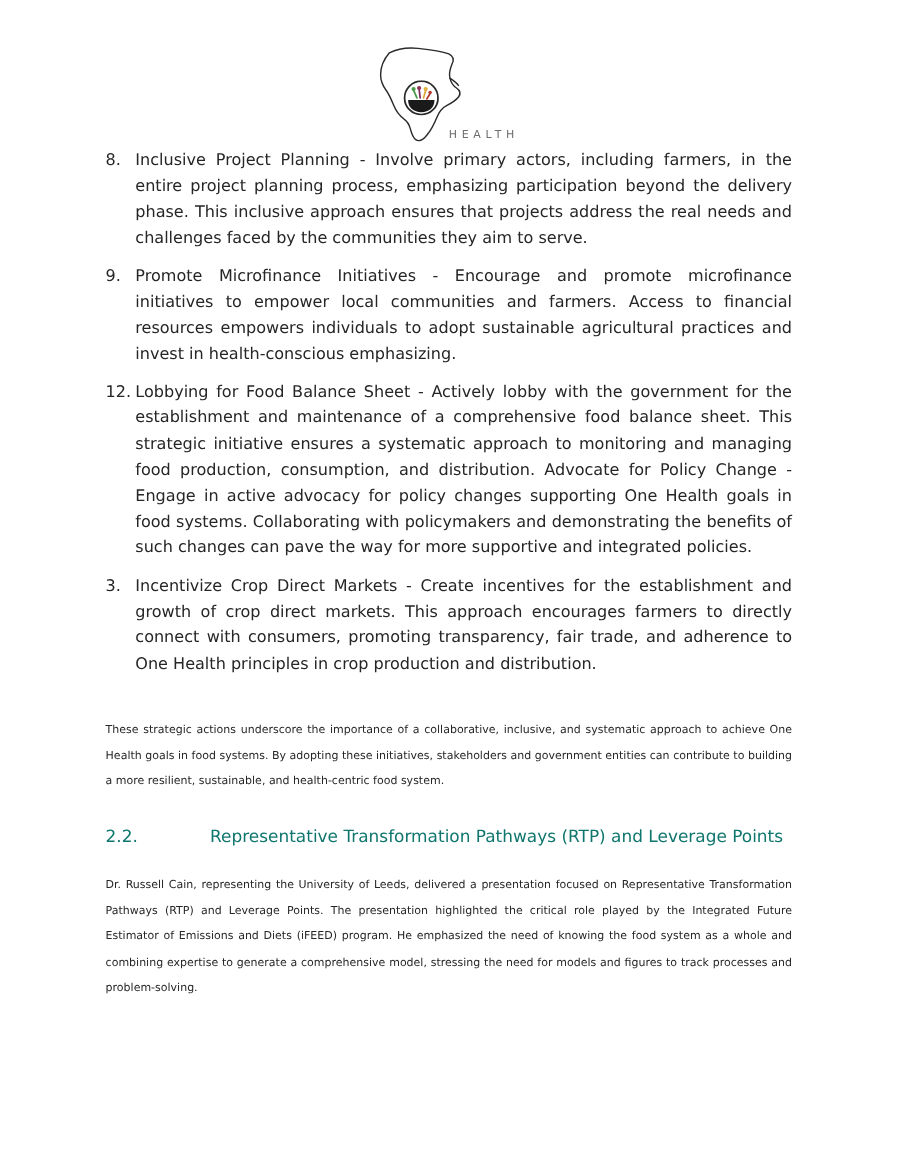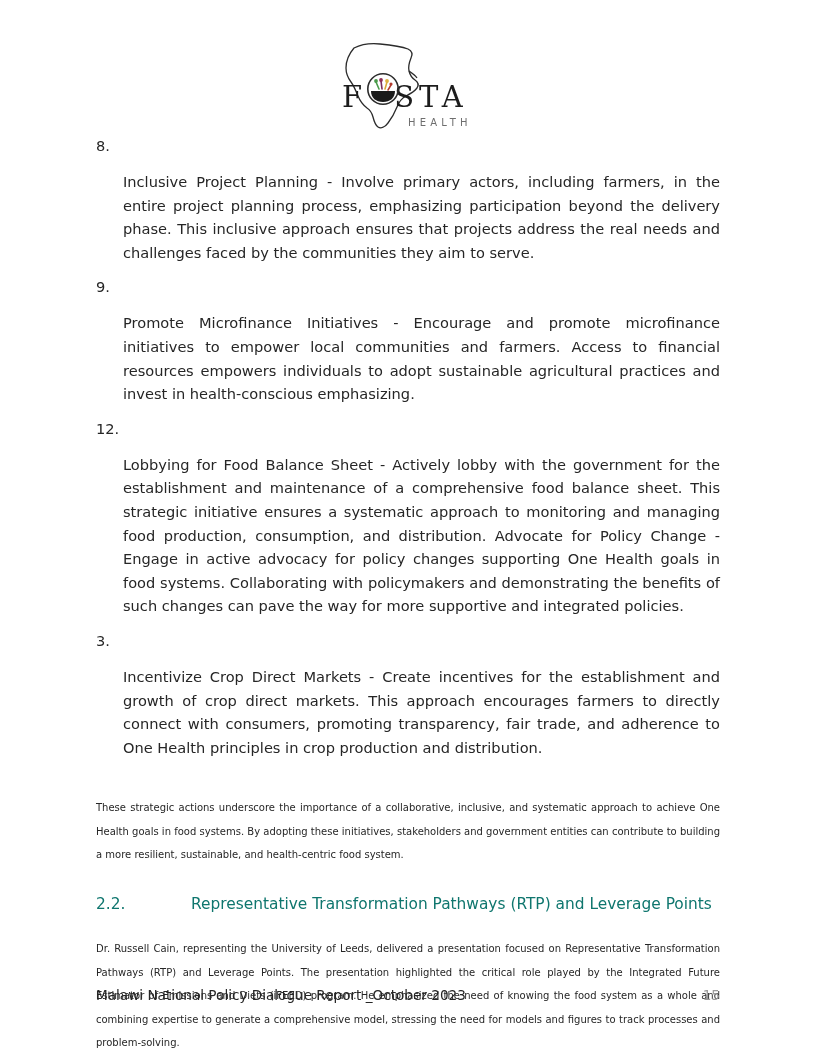--- a/index.html
+++ b/index.html
@@ -99,21 +99,20 @@
   .li .num {
     flex: 0 0 auto;
     text-align: left;
     white-space: pre;
   }
   .li.narrow .num { width: 27px; }
   .li.wide .num { width: 27px; }
   .li .body {
     flex: 1 1 auto;
     text-align: justify;
-    margin-top: 36px;
   }
 
   .para {
     font-size: 10px;
     line-height: 23.6px;
     text-align: justify;
     text-justify: inter-word;
     margin: 0;
   }
   .spacer-a { height: 26px; }
@@ -160,23 +159,20 @@
       <svg class="logo-africa" viewBox="0 0 96 92">
         <path d="M18 8 C24 5, 34 3, 44 4 C54 5, 64 6, 72 9 C76 11, 77 14, 75 18
                  C73 23, 72 27, 73 31 C74 35, 76 38, 79 40 C82 42, 83 45, 81 48
                  C78 52, 74 54, 70 56 C66 58, 63 62, 61 67 C59 72, 56 78, 52 83
                  C49 87, 45 89, 42 87 C39 85, 38 81, 37 77 C36 73, 34 70, 31 68
                  C27 65, 24 61, 22 56 C20 51, 18 46, 15 42 C12 38, 10 33, 10 28
                  C10 22, 12 15, 18 8 Z" fill="none" stroke="#2b2b2b" stroke-width="1.3" stroke-linejoin="round"></path>
         <path d="M73 31 C76 33, 79 35, 81 38" fill="none" stroke="#2b2b2b" stroke-width="1.3"></path>
       </svg>
 
-      <div class="logo-wordmark">
-        <span class="w-f">F</span><span class="w-gap"></span><span>STA</span>
-      </div>
 
       <svg class="logo-bowl" viewBox="0 0 34 32">
         <circle cx="17" cy="16" r="15.2" fill="none" stroke="#2b2b2b" stroke-width="1.6"></circle>
         <path d="M5 18 C5 25, 10 29, 17 29 C24 29, 29 25, 29 18 Z" fill="#1a1a1a"></path>
         <path d="M13 16 L10 9" stroke="#4a9b4a" stroke-width="1.6" stroke-linecap="round"></path>
         <circle cx="10" cy="8" r="1.9" fill="#4a9b4a"></circle>
         <path d="M16 16 L15 8" stroke="#7a2f5e" stroke-width="1.6" stroke-linecap="round"></path>
         <circle cx="15" cy="7" r="1.9" fill="#8e2f55"></circle>
         <path d="M19 16 L21 9" stroke="#d9a93a" stroke-width="1.6" stroke-linecap="round"></path>
         <circle cx="21" cy="8" r="1.9" fill="#e0b23f"></circle>
@@ -219,18 +215,14 @@
     <div class="heading">
       <span class="h-num">2.2.</span>
       <span class="h-text">Representative Transformation Pathways (RTP) and Leverage Points</span>
     </div>
 
     <div style="height:22px"></div>
 
     <p class="para">Dr. Russell Cain, representing the University of Leeds, delivered a presentation focused on Representative Transformation Pathways (RTP) and Leverage Points. The presentation highlighted the critical role played by the Integrated Future Estimator of Emissions and Diets (iFEED) program. He emphasized the need of knowing the food system as a whole and combining expertise to generate a comprehensive model, stressing the need for models and figures to track processes and problem-solving.</p>
   </div>
 
-  <div class="footer">
-    <span class="footer-left">Malawi National Policy Dialogue Report _October 2023</span>
-    <span class="footer-page">15</span>
-  </div>
 
 </div>
 
 </body></html>

